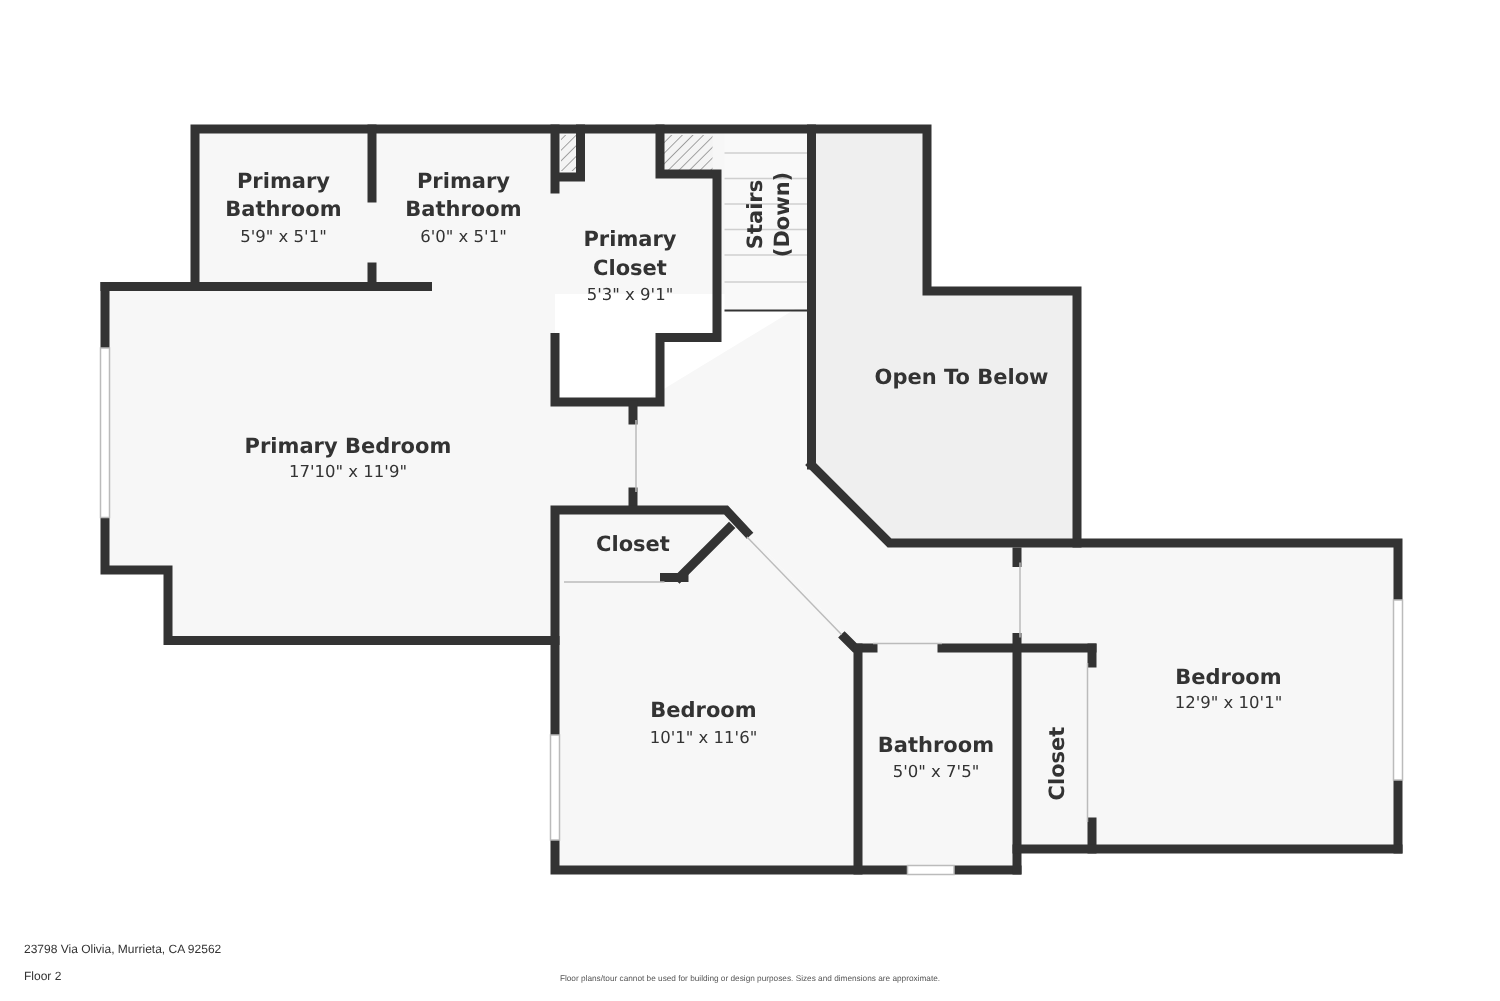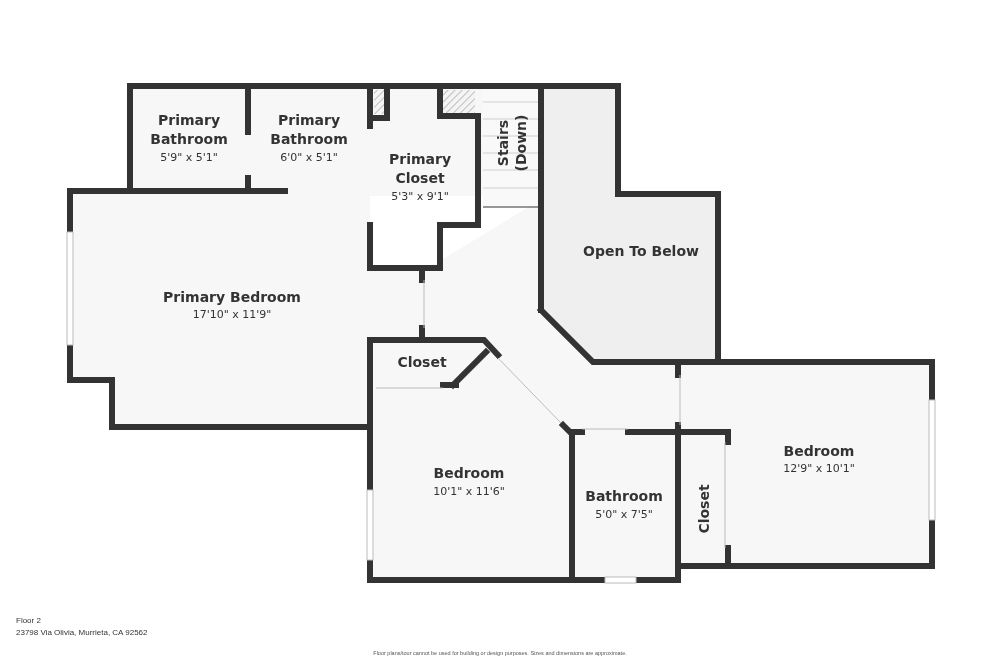--- a/index.html
+++ b/index.html
@@ -2,21 +2,21 @@
 <html><head>
 <meta charset="utf-8">
 <style>
   html,body{margin:0;padding:0;background:#ffffff;}
   body{width:1000px;height:667px;position:relative;overflow:hidden;font-family:"DejaVu Sans","Liberation Sans",sans-serif;}
   #plan{position:absolute;left:0;top:0;width:1000px;height:667px;}
   .room-label{font-family:"DejaVu Sans",sans-serif;font-weight:bold;font-size:14px;fill:#333333;}
   .room-dim{font-family:"DejaVu Sans",sans-serif;font-size:11px;fill:#333333;}
   .footer-address,.footer-floor{position:absolute;left:16px;font-family:"Liberation Sans",sans-serif;font-size:8px;color:#333;}
   .footer-address{top:628px;}
-  .footer-floor{top:616px;}
+  .footer-floor{top:646px;}
   .footer-disclaimer{position:absolute;left:0;width:1000px;text-align:center;top:650px;font-family:"Liberation Sans",sans-serif;font-size:5.5px;color:#555;}
 </style>
 </head>
 <body>
 
 <svg id="plan" viewBox="0 0 1000 667" xmlns="http://www.w3.org/2000/svg">
   <defs>
     <pattern id="hatch" width="5" height="5" patternUnits="userSpaceOnUse" patternTransform="rotate(45)">
       <rect width="5" height="5" fill="#f4f4f4"></rect>
       <line x1="0" y1="0" x2="0" y2="5" stroke="#999" stroke-width="1.2"></line>

